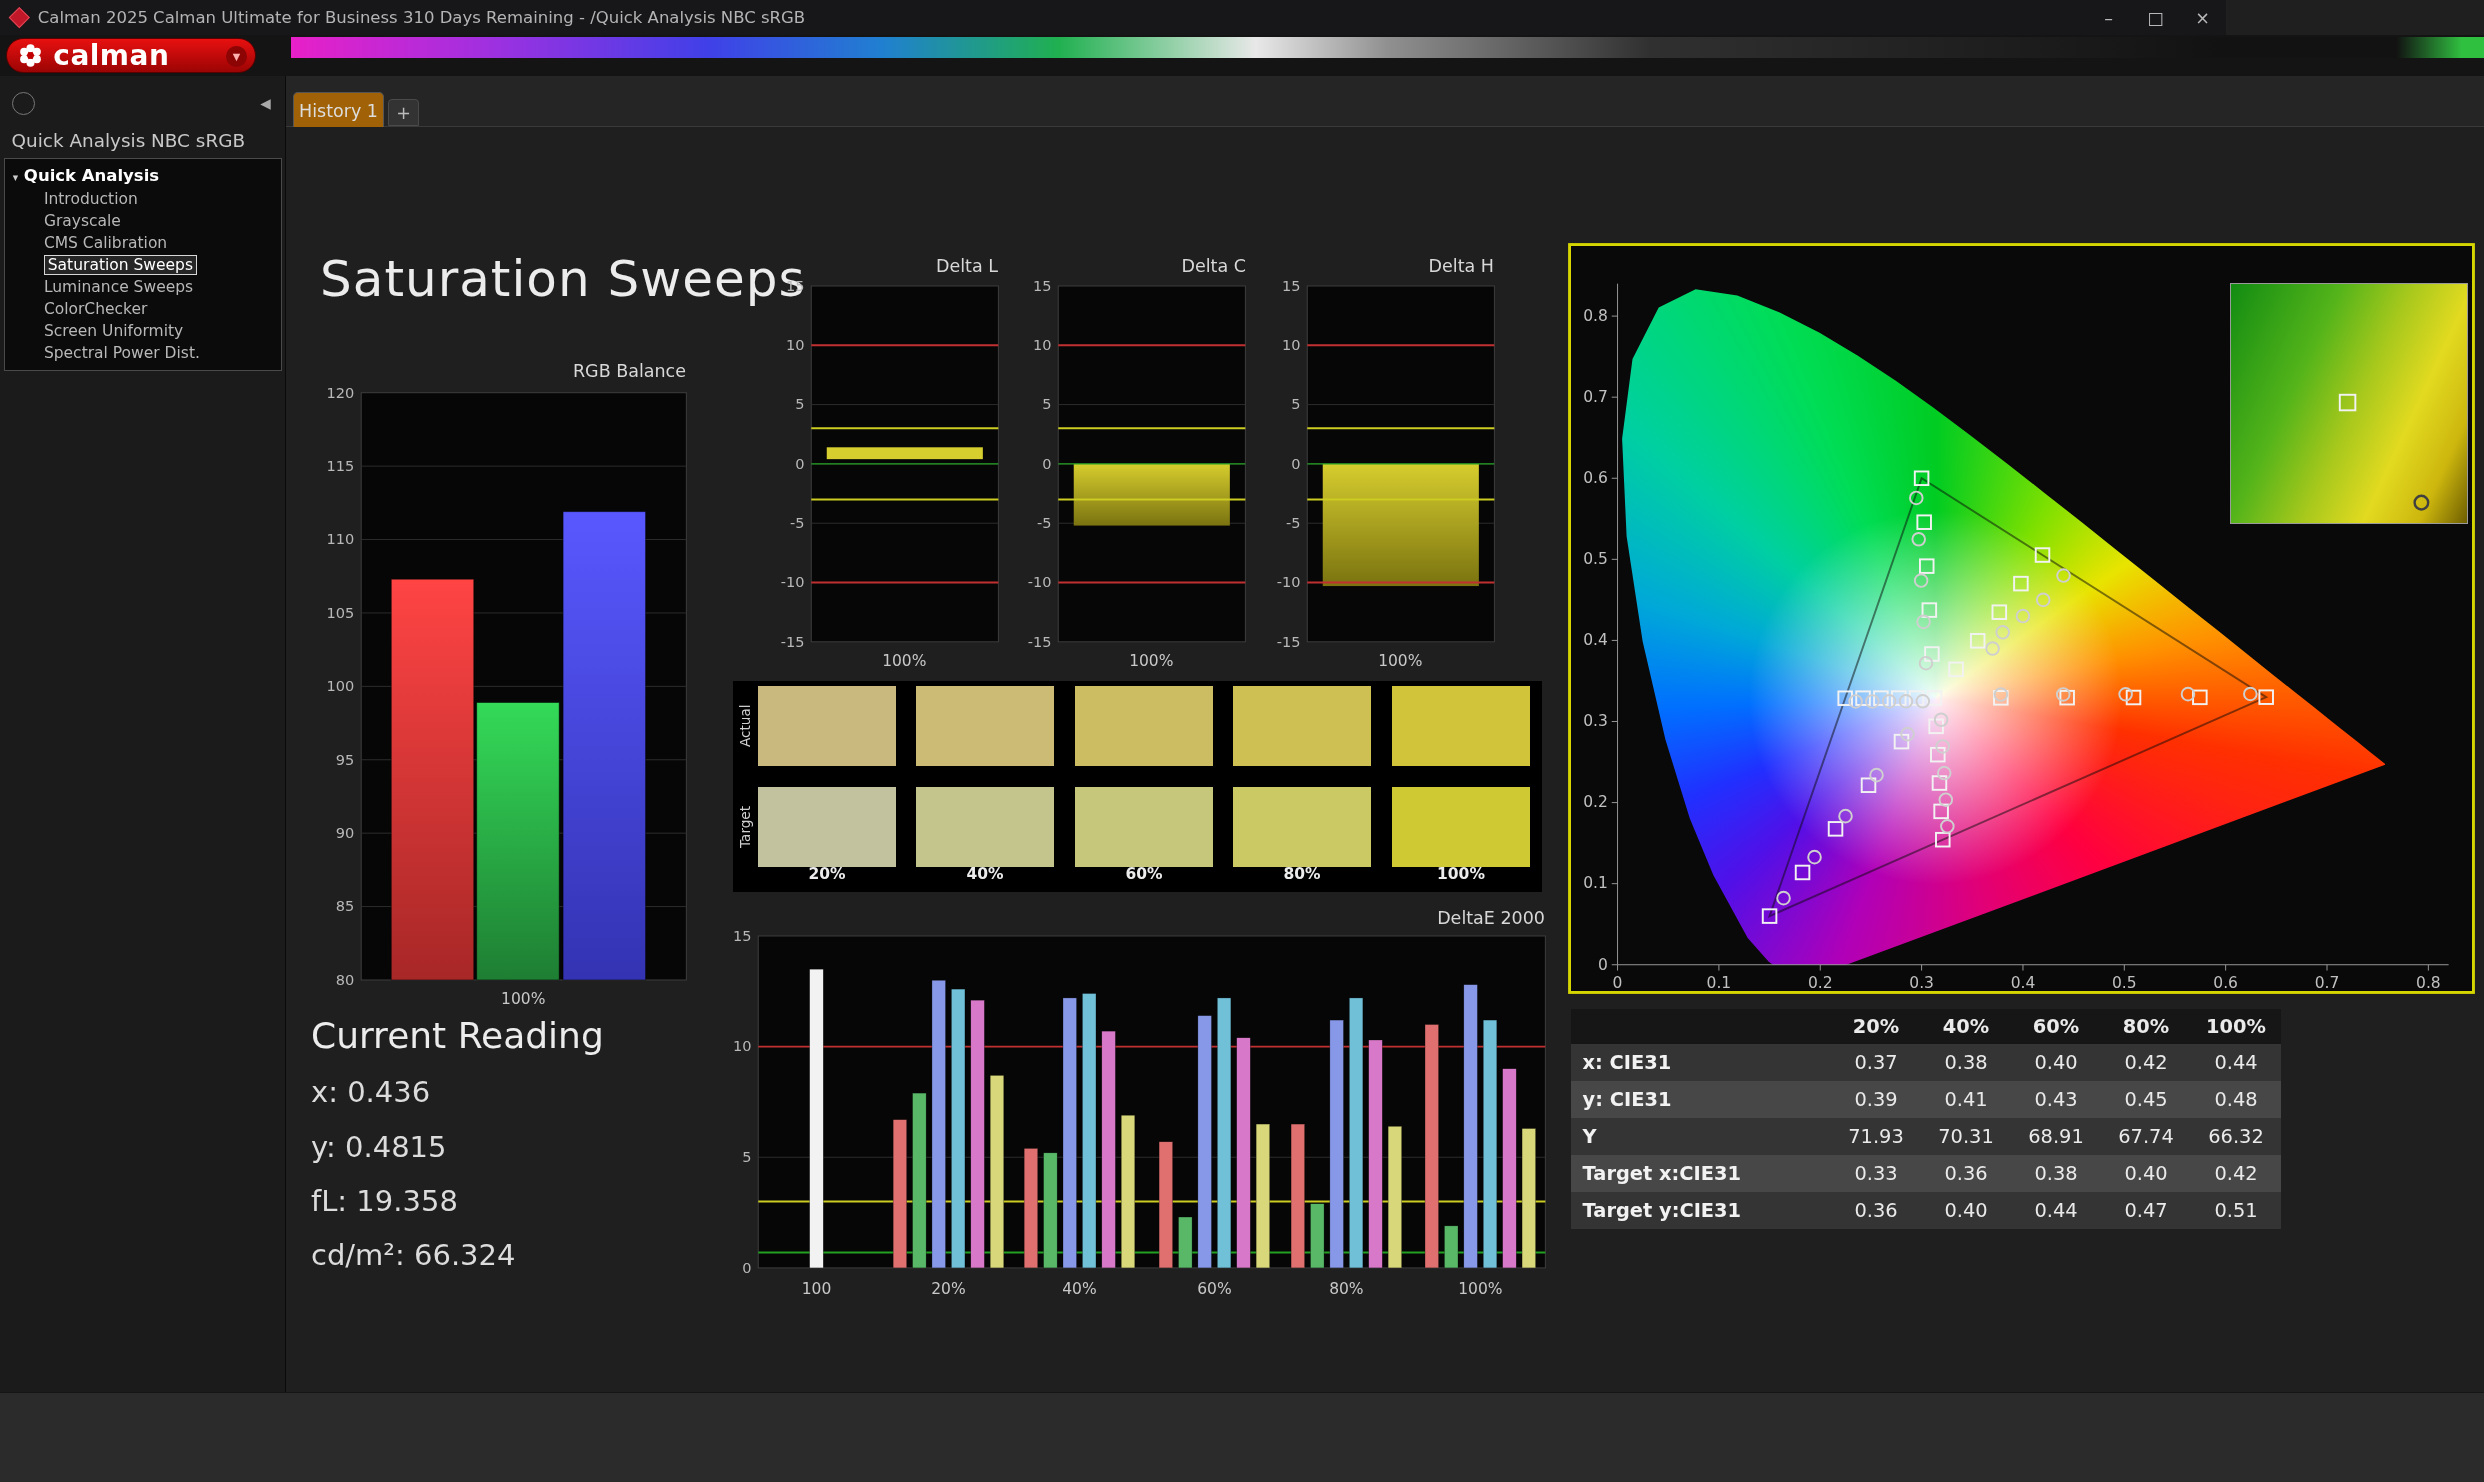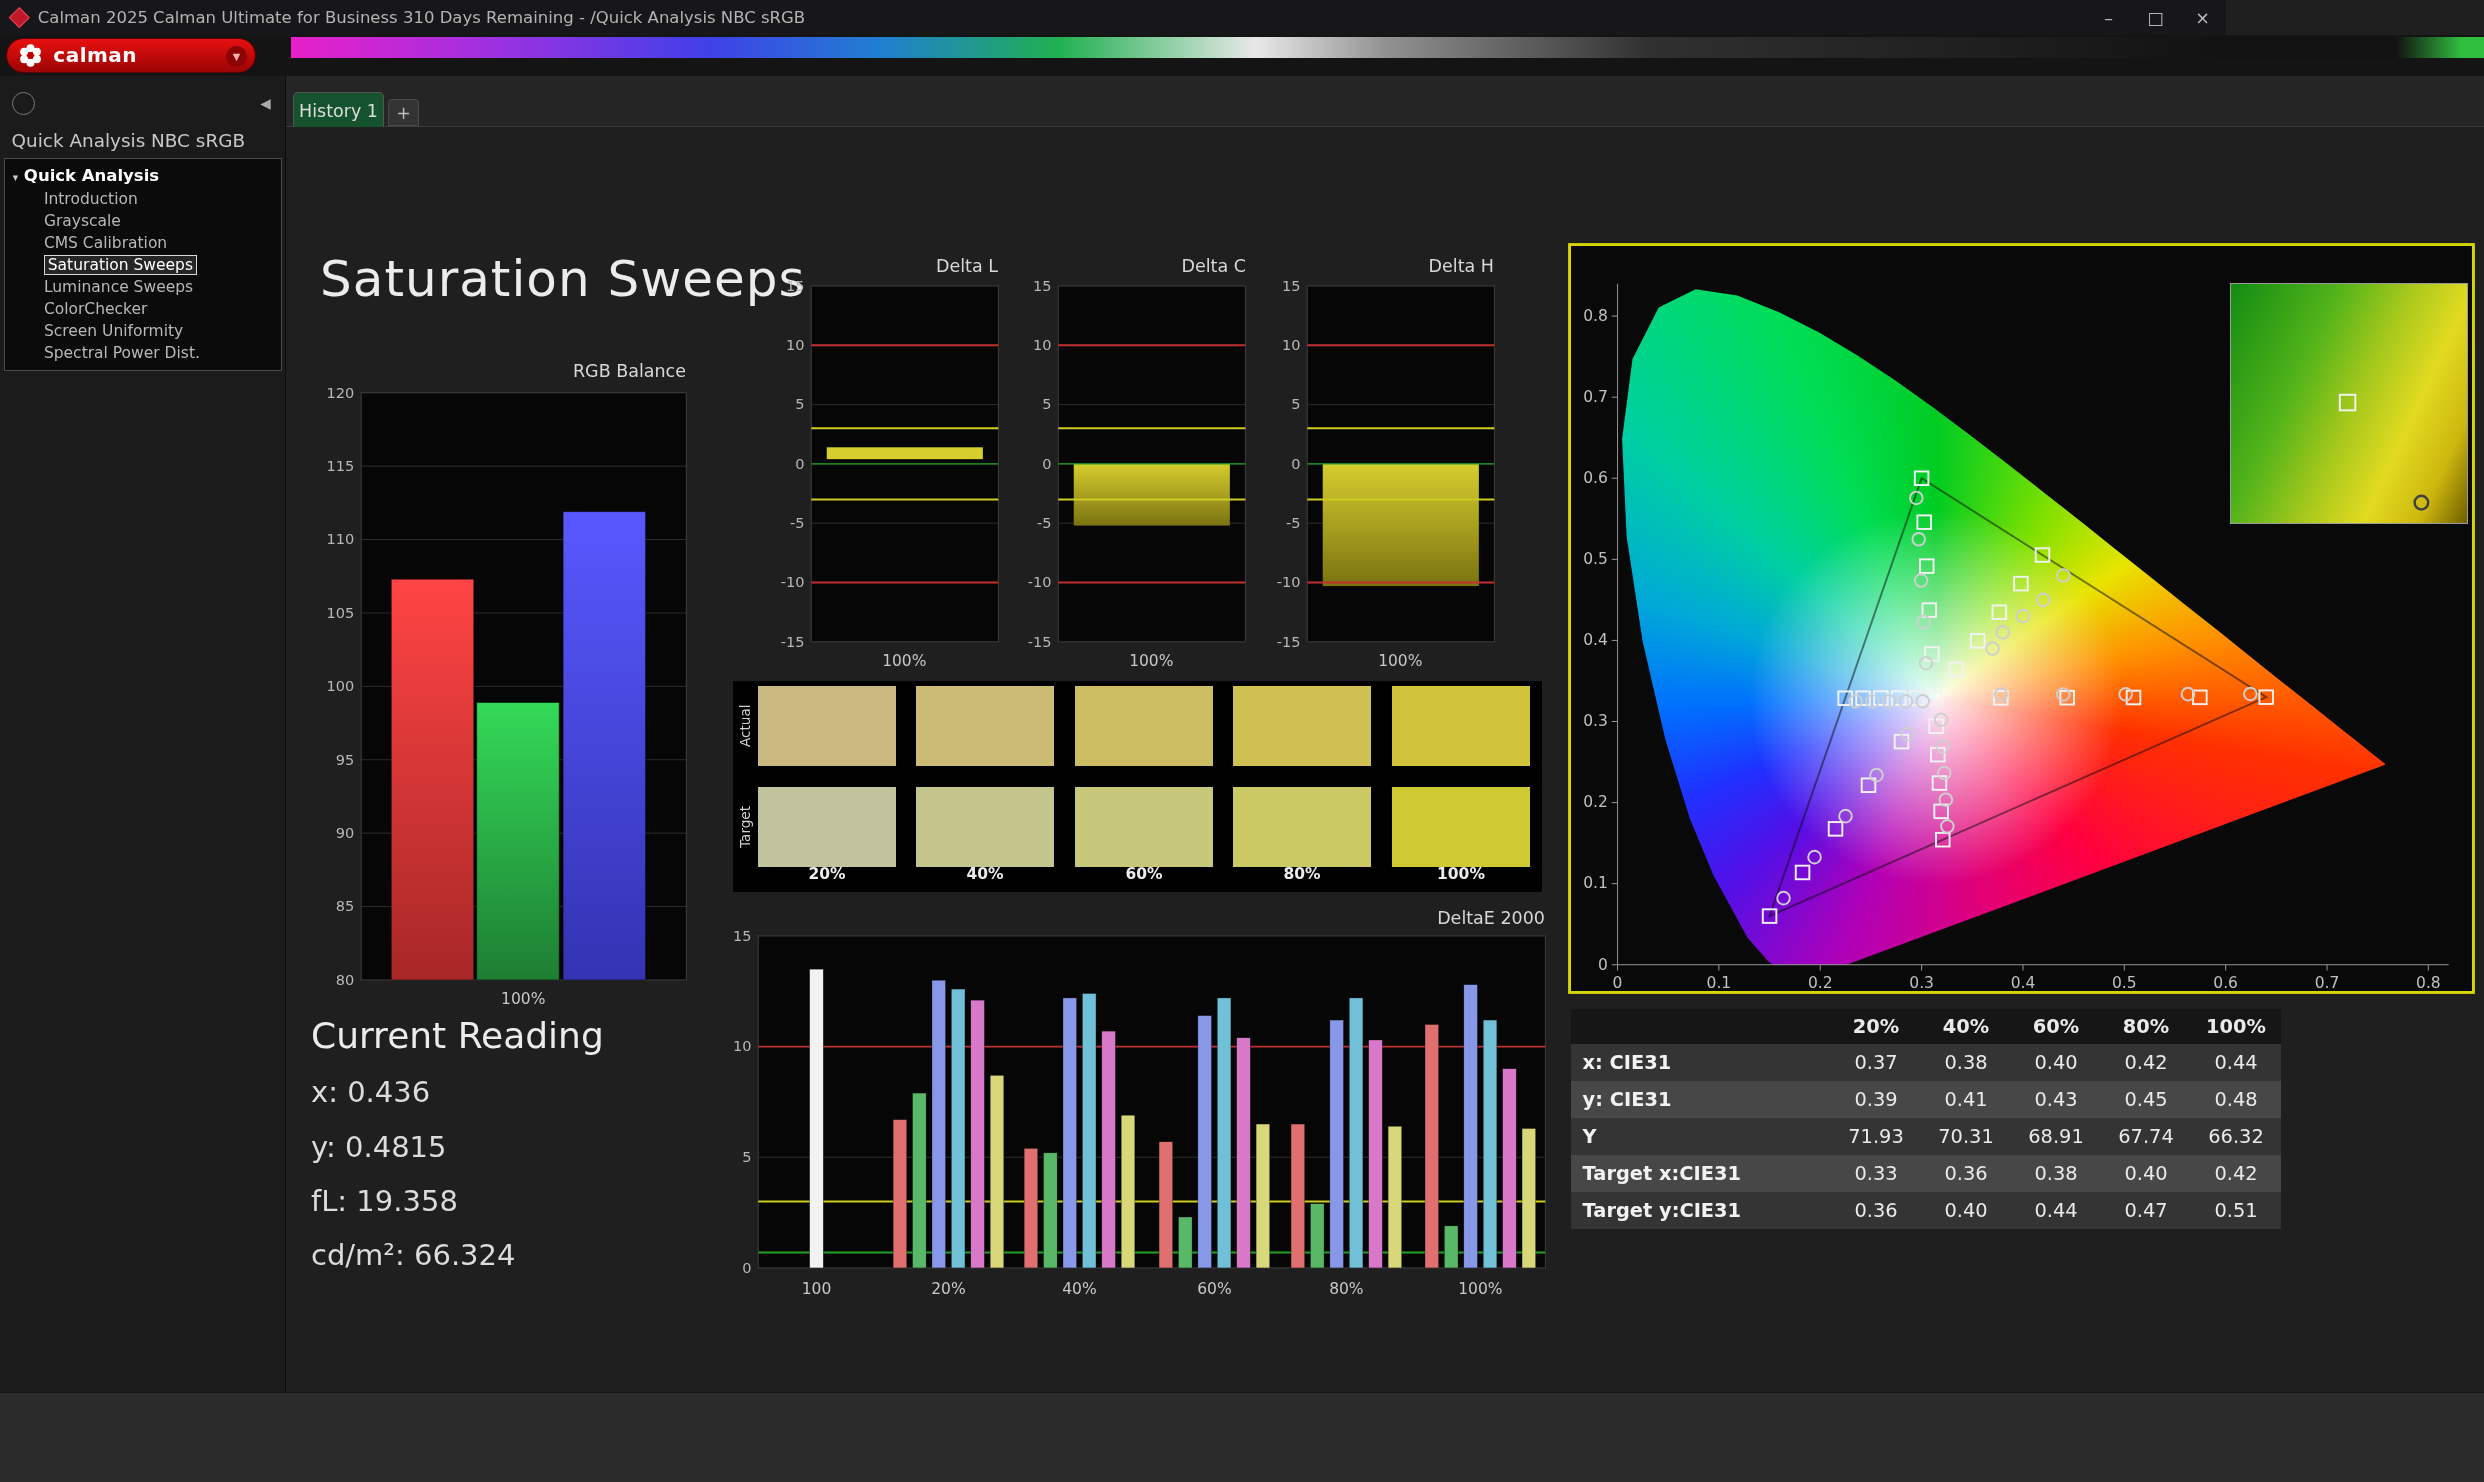--- a/index.html
+++ b/index.html
@@ -8,27 +8,27 @@
   .abs{position:absolute;}
   
   #titlebar{position:absolute;left:0;top:0;width:2226px;height:35px;background:#17171a;display:flex;align-items:center;color:#b4b4b4;font-size:16.5px;}
   #tb-icon{width:12.6px;height:12.6px;background:#c01828;transform:rotate(45deg);margin:0 11.6px 0 11.6px;border:1px solid #e04858;}
   .win-controls{position:absolute;right:0;top:0;height:35px;display:flex;}
   .win-controls span{width:47px;height:35px;display:flex;align-items:center;justify-content:center;color:#b8b8b8;font-size:17.5px;}
   
   #toolbar{position:absolute;left:0;top:35px;width:2484px;height:41px;background:#141414;}
   #calman-btn{position:absolute;left:5.8px;top:2.9px;width:250px;height:35px;border-radius:17.5px;
     background:linear-gradient(#e81010,#9c0404);display:flex;align-items:center;padding-left:9.7px;box-sizing:border-box;border:1px solid #5a0000;}
-  #calman-btn .brand{color:#fff;font-size:20px;font-weight:bold;margin-left:7.8px;letter-spacing:0.5px;}
+  #calman-btn .brand{color:#fff;font-size:28px;font-weight:bold;margin-left:7.8px;letter-spacing:0.5px;}
   #brand-caret{position:absolute;right:7.8px;top:6.8px;width:21.3px;height:21.3px;border-radius:50%;background:#8c0404;color:#ffb0b0;font-size:9.7px;display:flex;align-items:center;justify-content:center;}
   #spectrum-strip{position:absolute;left:291px;top:1.9px;width:2193px;height:21.3px;
     background:linear-gradient(90deg,#e820c8 0%,#a030e0 9%,#4040e8 19%,#2080d0 27%,#20b050 35%,#e8e8e8 44%,#909090 50%,#303030 62%,#121212 88%,#121212 96%,#30c040 99%);}
   
   #tabbar{position:absolute;left:0;top:76px;width:2484px;height:51px;background:#252525;border-bottom:1px solid #3a3a3a;box-sizing:border-box;}
-  #tab-history{position:absolute;left:293px;top:15.5px;width:89px;height:36px;background:#14532d;border:1px solid #555;border-bottom:none;border-radius:4.9px 4.9px 0 0;color:#ddd;font-size:17.5px;display:flex;align-items:center;justify-content:center;}
+  #tab-history{position:absolute;left:293px;top:15.5px;width:89px;height:36px;background:#a16207;border:1px solid #555;border-bottom:none;border-radius:4.9px 4.9px 0 0;color:#ddd;font-size:17.5px;display:flex;align-items:center;justify-content:center;}
   #tab-add{position:absolute;left:388px;top:23px;width:29px;height:25px;background:#333;border:1px solid #4a4a4a;border-radius:3.9px 3.9px 0 0;color:#bbb;font-size:17.5px;display:flex;align-items:center;justify-content:center;}
   .ddbox{position:absolute;background:#2e2e2e;border:1px solid #565656;border-radius:2.9px;color:#ddd;font-size:14.6px;box-sizing:border-box;}
   .ddarrow{position:absolute;right:4.9px;top:50%;margin-top:-10.7px;width:21.3px;height:21.3px;border-radius:50%;background:#4a4a4a;border:1px solid #6a6a6a;color:#ccc;font-size:8.7px;display:flex;align-items:center;justify-content:center;}
   #badge{position:absolute;left:1822px;top:92px;width:31px;height:31px;border-radius:50%;background:#1f6fd0;border:1.9px solid #4898e8;color:#fff;font-size:12.6px;display:flex;align-items:center;justify-content:center;box-sizing:border-box;}
   .toolbtn{position:absolute;border-radius:5.8px;background:linear-gradient(#505050,#2c2c2c);border:1px solid #1a1a1a;display:flex;align-items:center;justify-content:center;}
   
   #sidebar{position:absolute;left:0;top:76px;width:286px;height:1316px;background:#1b1b1b;border-right:1px solid #0a0a0a;box-sizing:border-box;}
   #sb-circle{position:absolute;left:11.6px;top:15.5px;width:21.3px;height:21.3px;border-radius:50%;border:1.9px solid #777;}
   #sb-collapse{position:absolute;left:254px;top:15.5px;width:23px;height:23px;color:#aaa;font-size:13.6px;display:flex;align-items:center;justify-content:center;}
   #sb-title{position:absolute;left:11.6px;top:54px;font-size:18.4px;color:#c8c8c8;}

